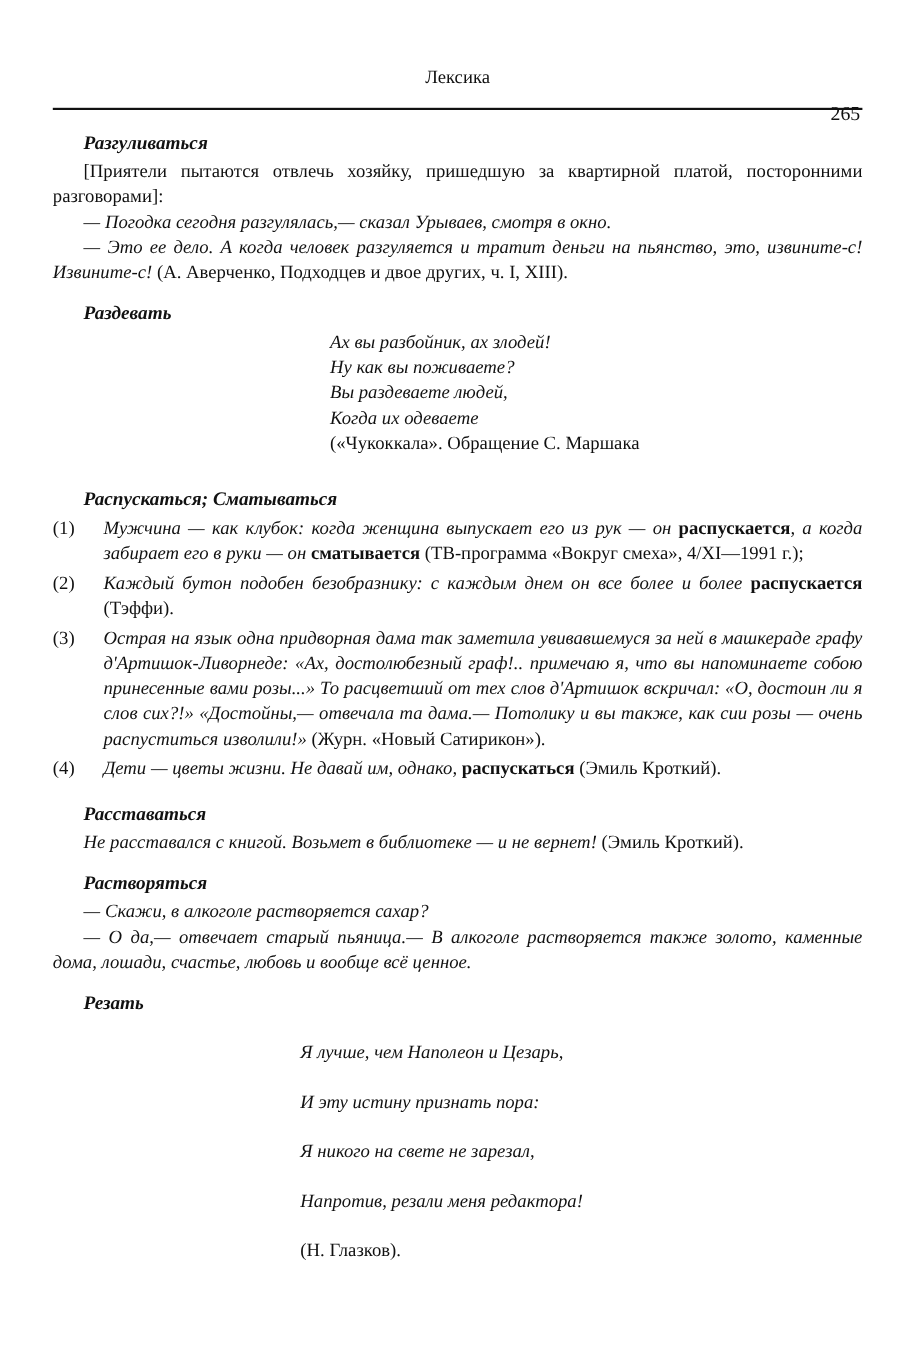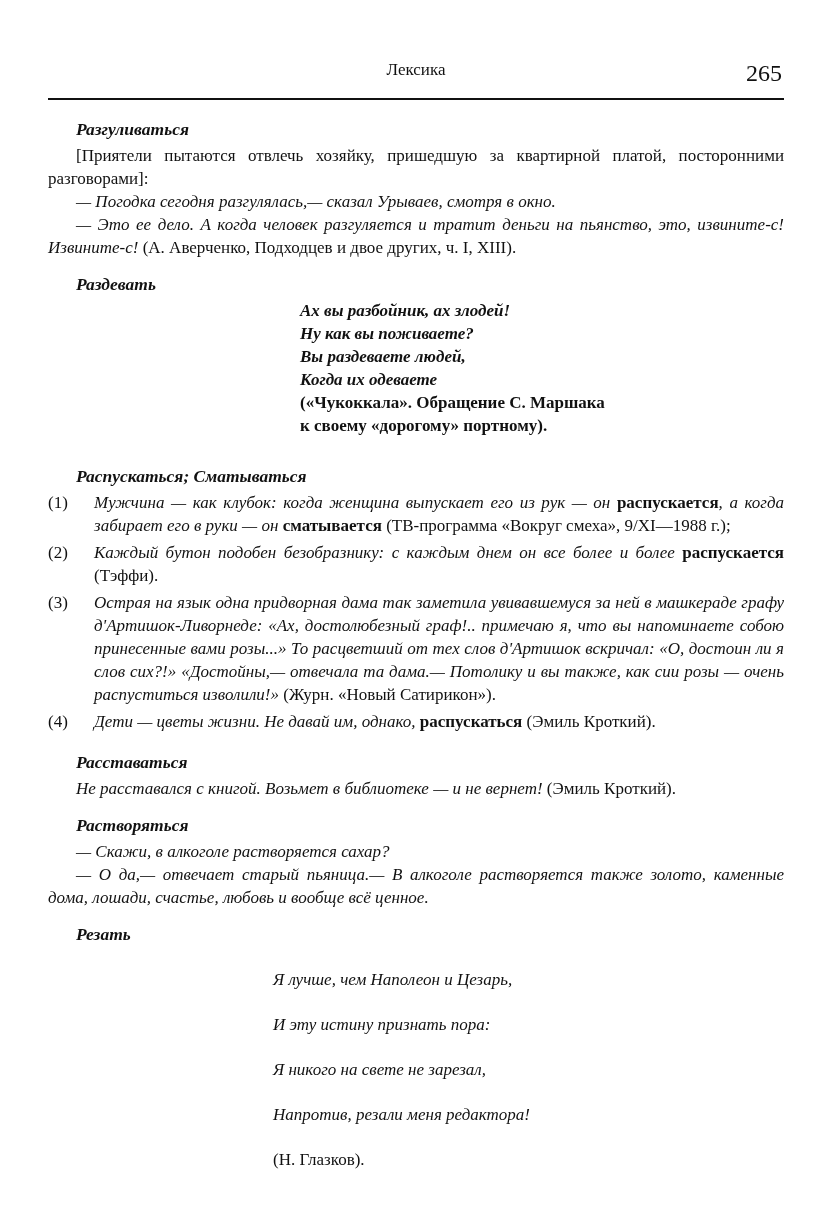--- a/index.html
+++ b/index.html
@@ -1,30 +1,30 @@
 <!DOCTYPE html>
 <html><head>
 <meta charset="utf-8">
 <style>
   html, body { margin: 0; padding: 0; background: #ffffff; }
   body { width: 834px; height: 1230px; position: relative; overflow: hidden;
          font-family: "Liberation Serif", "DejaVu Serif", serif; color: #111; }
   .page { position: absolute; left: 48px; top: 0; width: 736px; }
   .running-head { position: absolute; top: 60px; left: 0; width: 736px; height: 24px; font-size: 17px; }
   .running-head .title { position: absolute; left: 0; width: 736px; text-align: center; }
-  .running-head .pageno { position: absolute; right: 2px; font-size: 24px; }
+  .running-head .pageno { position: absolute; right: 2px; font-size: 18px; margin-top: 33px; }
   .rule { position: absolute; top: 98px; left: 0; width: 736px; height: 2px; background: #111; }
   .content { position: absolute; top: 118px; left: 0; width: 736px; font-size: 17px; line-height: 23px; text-align: justify; }
   .entry-head { font-weight: bold; font-style: italic; font-size: 17.5px; margin: 0 0 3px 28px; }
   .p { margin: 0; text-indent: 28px; }
   .it { font-style: italic; }
   .bi { font-weight: bold; }
   .gap { height: 14px; }
   .verse { margin-left: 252px; text-align: left; }
-  .verse div { white-space: nowrap; font-weight: bold; }
+  .verse div { white-space: nowrap; }
   .verse2 { margin-left: 225px; text-align: left; }
   .verse2 div { white-space: nowrap; margin-top: 22px; }
   .num-item { display: flex; margin: 0 0 4px 0; }
   .num { width: 46px; flex: 0 0 46px; font-style: normal; }
   .num-text { flex: 1; }
 </style>
 </head>
 <body>
 
 <div class="page">
@@ -45,32 +45,31 @@
     <div class="gap"></div>
 
     <section>
       <div class="entry-head">Раздевать</div>
       <div class="verse">
         <div class="it">Ах вы разбойник, ах злодей!</div>
         <div class="it">Ну как вы поживаете?</div>
         <div class="it">Вы раздеваете людей,</div>
         <div class="it">Когда их одеваете</div>
         <div>(«Чукоккала». Обращение С. Маршака</div>
-        <div>к своему «дорогому» портному).</div>
       </div>
     </section>
     <div class="gap"></div>
 
     <div class="gap"></div>
 
     <section>
       <div class="entry-head">Распускаться; Сматываться</div>
       <div class="num-item">
         <span class="num">(1)</span>
-        <span class="num-text"><span class="it">Мужчина — как клубок: когда женщина выпускает его из рук — он </span><span class="bi">распускается</span><span class="it">, а когда забирает его в руки — он </span><span class="bi">сматывается</span><span> (ТВ-программа «Вокруг смеха», 9/XI—1988 г.);</span></span>
+        <span class="num-text"><span class="it">Мужчина — как клубок: когда женщина выпускает его из рук — он </span><span class="bi">распускается</span><span class="it">, а когда забирает его в руки — он </span><span class="bi">сматывается</span><span> (ТВ-программа «Вокруг смеха», 4/XI—1991 г.);</span></span>
       </div>
       <div class="num-item">
         <span class="num">(2)</span>
         <span class="num-text"><span class="it">Каждый бутон подобен безобразнику: с каждым днем он все более и более </span><span class="bi">распускается</span><span> (Тэффи).</span></span>
       </div>
       <div class="num-item">
         <span class="num">(3)</span>
         <span class="num-text"><span class="it">Острая на язык одна придворная дама так заметила увивавшемуся за ней в машкераде графу д'Артишок-Ливорнеде: «Ах, достолюбезный граф!.. примечаю я, что вы напоминаете собою принесенные вами розы...» То расцветший от тех слов д'Артишок вскричал: «О, достоин ли я слов сих?!» «Достойны,— отвечала та дама.— Потолику и вы также, как сии розы — очень распуститься изволили!»</span><span> (Журн. «Новый Сатирикон»).</span></span>
       </div>
       <div class="num-item">

